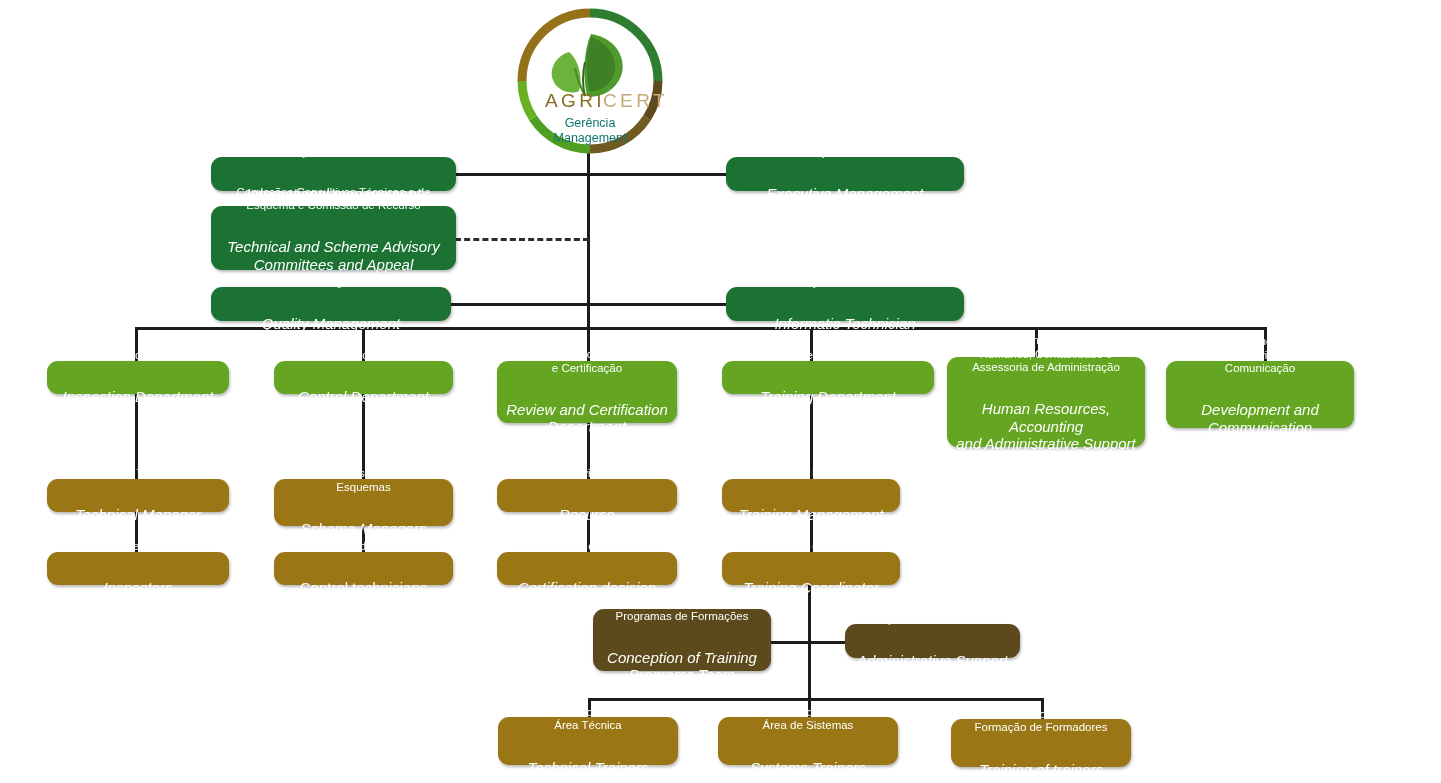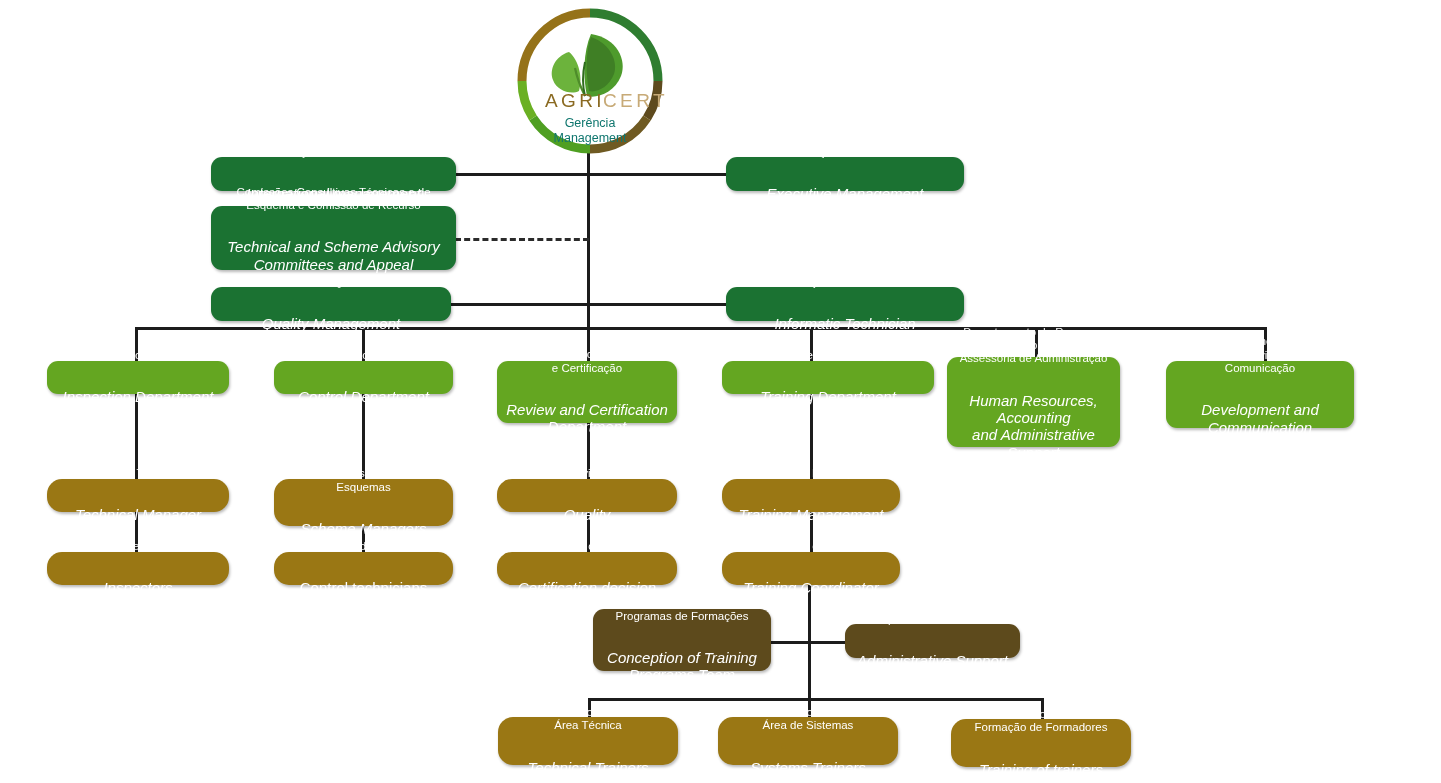--- a/index.html
+++ b/index.html
@@ -38,21 +38,21 @@
     box-shadow:1px 2px 3px rgba(0,0,0,.28);
     line-height:1.16;
     gap:26px;
   }
   .box .pt{font-size:11.5px;font-style:normal;display:block;white-space:pre-line;}
   .box .en{font-size:15px;font-style:italic;display:block;white-space:pre-line;}
   .box .en.noital{font-style:normal;}
 
   .c-darkgreen{background:#1b7232;}
   .c-lightgreen{background:#64a621;}
-  .c-gold{background:#9a7714;border-radius:15px;}
+  .c-gold{background:#9a7714;}
   .c-darkbrown{background:#5d4a1c;}
 
   
   #logo{
     position:absolute;left:499px;top:4px;width:182px;height:155px;z-index:5;
   }
   #logo svg{display:block;}
   .logo-cap{
     position:absolute;left:0;right:0;top:112px;
     text-align:center;color:#0f766e;font-size:12.5px;line-height:1.2;
@@ -169,21 +169,21 @@
 e Certificação</span>
     <span class="en">Review and Certification
 Department</span>
   </div>
 
   <div class="box c-lightgreen" style="left:722px;top:361px;width:212px;height:33px;">
     <span class="pt">Departamento de Formação</span>
     <span class="en">Training Department</span>
   </div>
 
-  <div class="box c-lightgreen" style="left:947px;top:357px;width:173px;height:90px;">
+  <div class="box c-lightgreen" style="left:947px;top:357px;width:198px;height:90px;">
     <span class="pt">Departamento de Recursos
 Humanos, Contabildade e
 Assessoria de Administração</span>
     <span class="en">Human Resources, Accounting
 and Administrative Support
 Department</span>
   </div>
 
   <div class="box c-lightgreen" style="left:1166px;top:361px;width:188px;height:67px;">
     <span class="pt">Departamento de
@@ -199,21 +199,21 @@
   </div>
 
   <div class="box c-gold" style="left:274px;top:479px;width:179px;height:47px;">
     <span class="pt">Responsáveis de
 Esquemas</span>
     <span class="en">Scheme Managers</span>
   </div>
 
   <div class="box c-gold" style="left:497px;top:479px;width:180px;height:33px;">
     <span class="pt">Revisor</span>
-    <span class="en">Quality</span>
+    <span class="en">Recurso</span>
   </div>
 
   <div class="box c-gold" style="left:722px;top:479px;width:178px;height:33px;">
     <span class="pt">Gestor da Formação</span>
     <span class="en">Training Management</span>
   </div>
 
   <div class="box c-gold" style="left:47px;top:552px;width:182px;height:33px;">
     <span class="pt">Inspetores</span>
     <span class="en">Inspectors</span>

